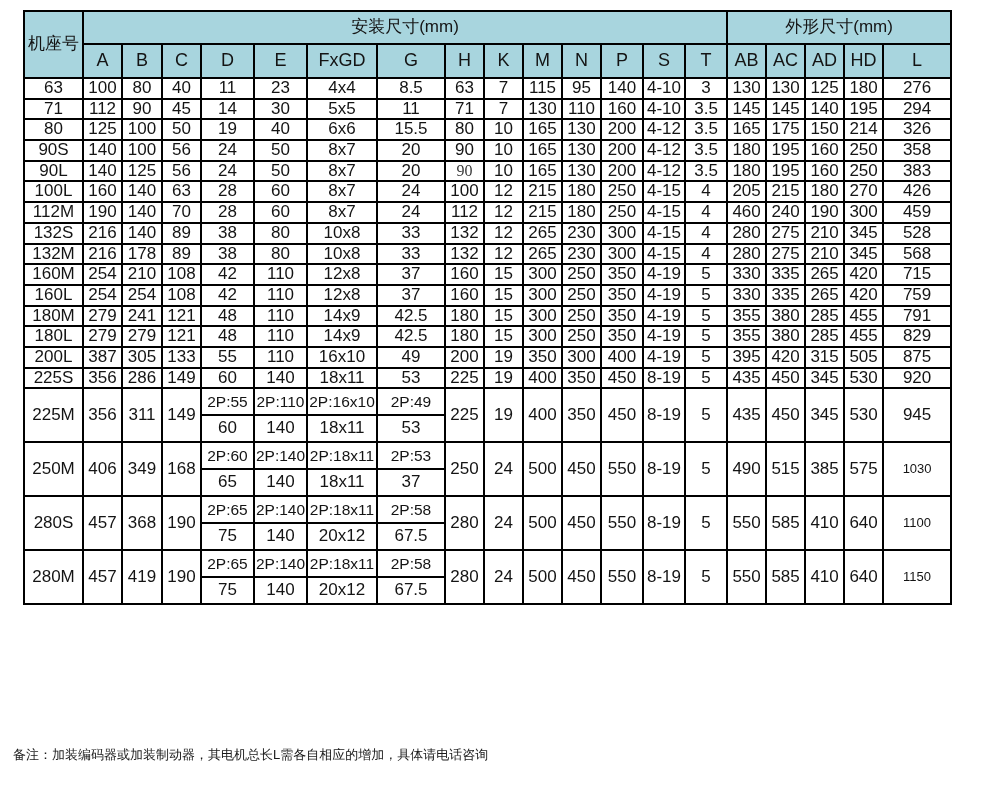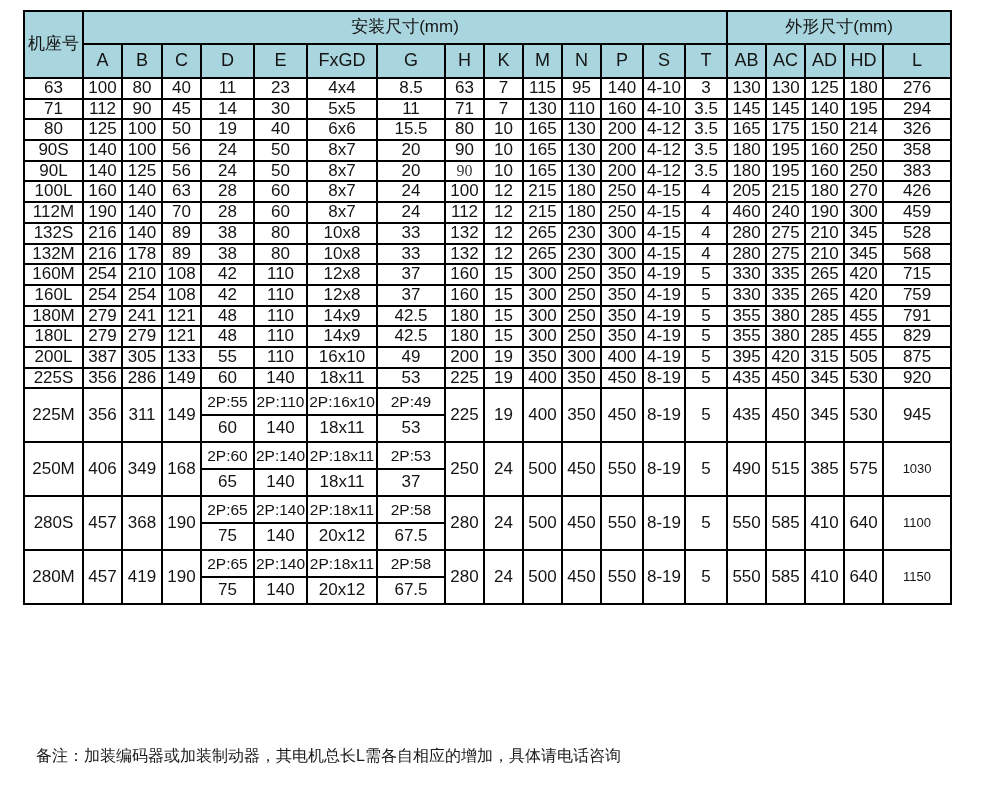--- a/index.html
+++ b/index.html
@@ -69,23 +69,23 @@
     font-size: 13px;
     letter-spacing: 0;
     text-align: center;
   }
   table.spec td.sub {
     font-size: 15.5px;
     border-radius: 10px;
   }
   .footnote {
     position: absolute;
-    left: 36px;
+    left: 13px;
     top: 746px;
-    font-size: 16px;
+    font-size: 13px;
     color: #1a1a1a;
     white-space: nowrap;
   }
 </style>
 </head>
 <body>
 
 <div class="sheet">
   <table class="spec">
     <colgroup>

